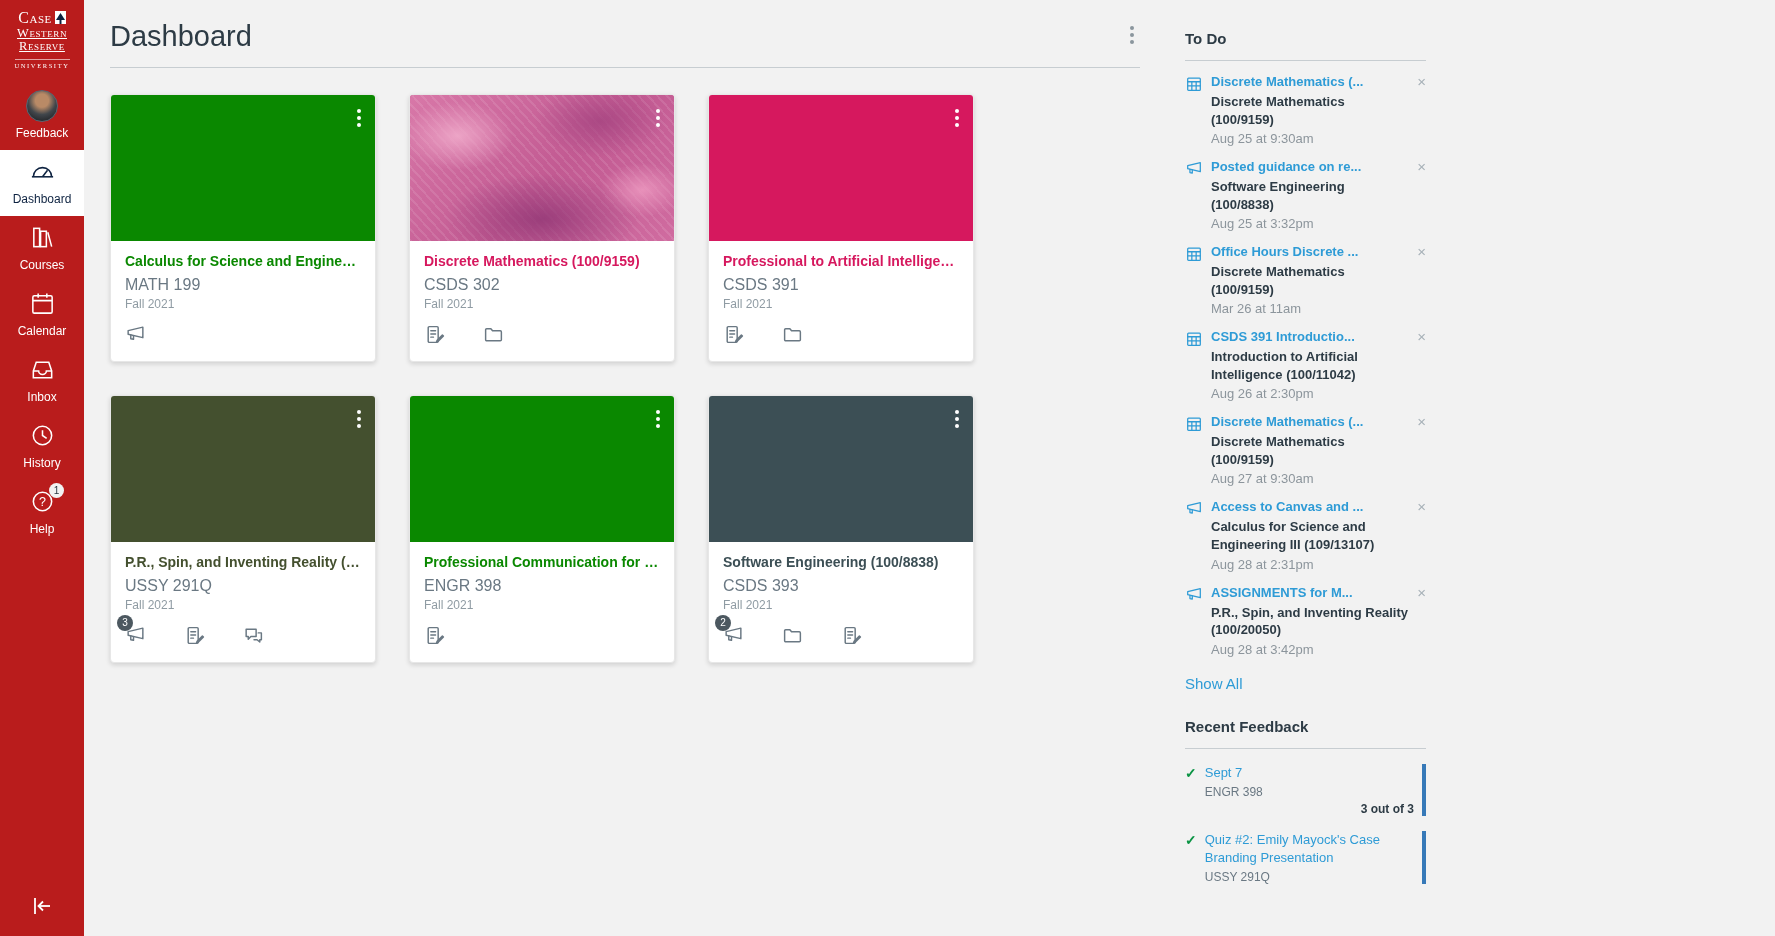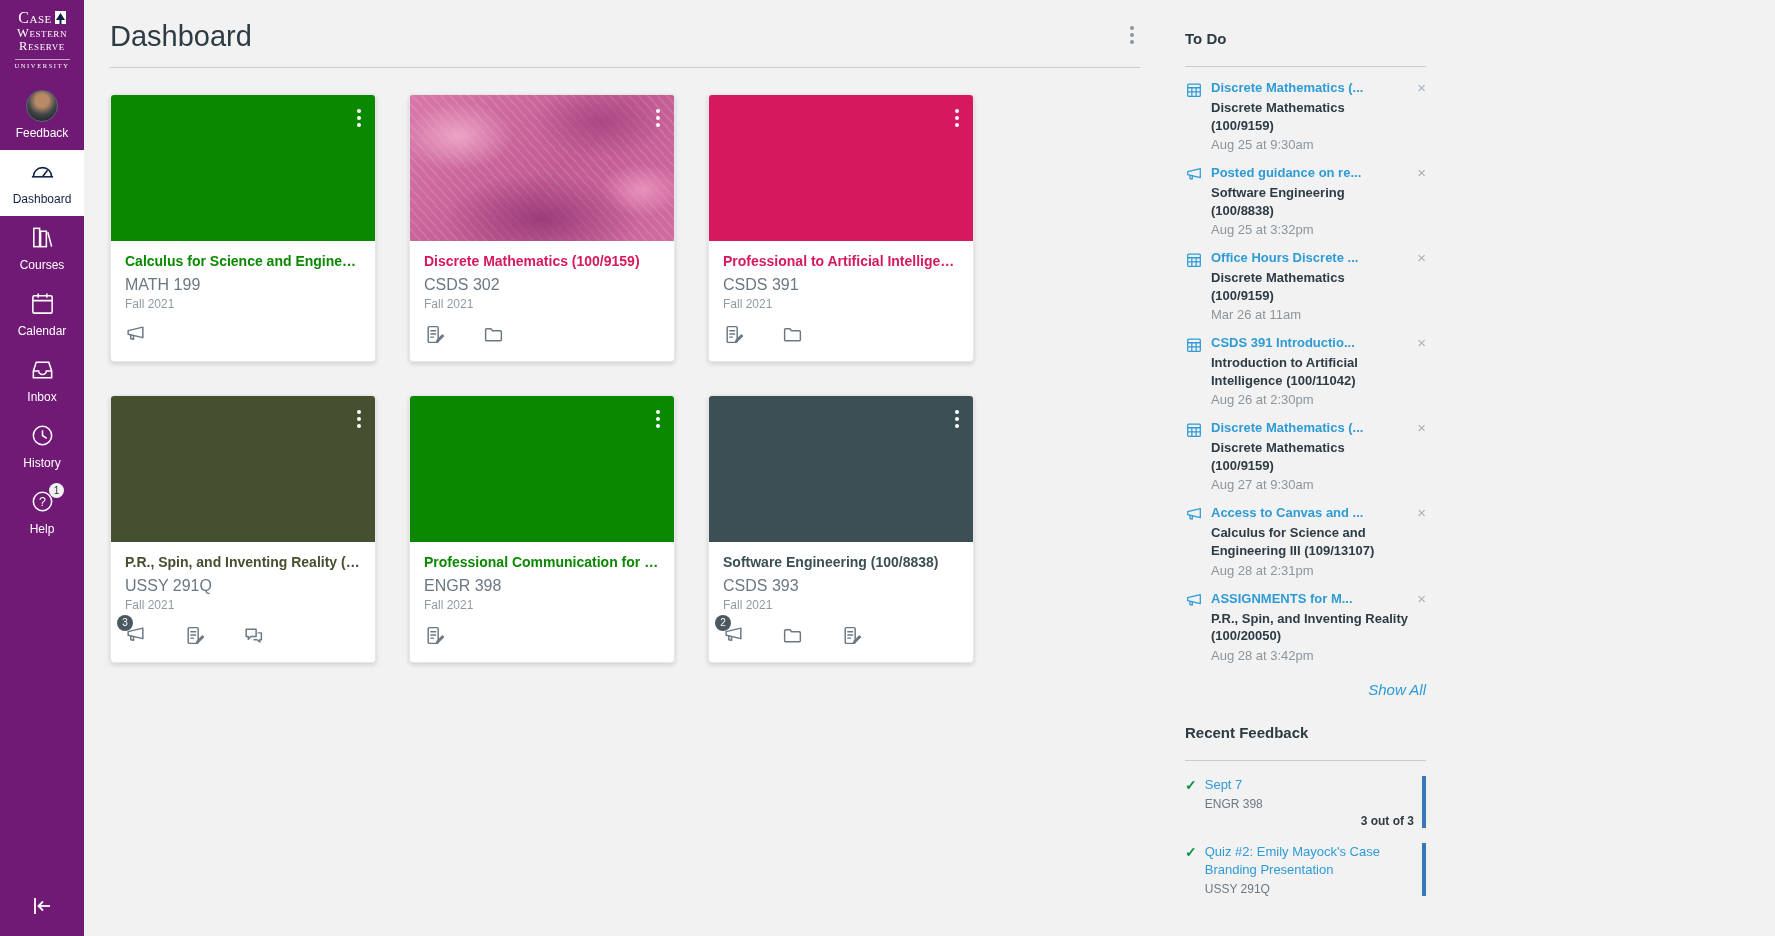--- a/index.html
+++ b/index.html
@@ -4,30 +4,30 @@
 <style>
   * { box-sizing: border-box; margin: 0; padding: 0; }
   html,body { width:1775px; height:936px; overflow:hidden; }
   body {
     font-family: "Liberation Sans", sans-serif;
     background:#f2f2f2; color:#2d3b45; position:relative;
   }
   
   .gnav {
     position:absolute; left:0; top:0; bottom:0; width:84px;
-    background:#701a75; color:#fff; display:flex; flex-direction:column; align-items:center;
+    background:#b91c1c; color:#fff; display:flex; flex-direction:column; align-items:center;
     z-index:10;
     justify-content:center;
   }
   .logo {
     width:100%; padding:9px 3px 10px; text-align:center; cursor:pointer;
     font-family:"Liberation Serif", serif; line-height:1.1; color:#fff;
   }
   .logo .l1 { font-size:16px; font-variant:small-caps; letter-spacing:.5px; display:flex; align-items:center; justify-content:center; gap:3px;}
-  .logo .l2, .logo .l3 { font-size:12.5px; font-variant:small-caps; letter-spacing:.6px; }
+  .logo .l2, .logo .l3 { font-size:12.5px; font-variant:small-caps; letter-spacing:.6px;text-decoration:underline; }
   .logo .sub { font-size:6.5px; letter-spacing:1.6px; margin-top:3px; text-transform:uppercase; border-top:1px solid rgba(255,255,255,.6); padding-top:2px; display:inline-block;}
   .tree-box { width:11px; height:13px; background:#fff; display:inline-flex; align-items:flex-end; justify-content:center; }
   .tree-box svg { display:block; }
   .gnav-item {
     width:100%; padding:8px 2px 10px; display:flex; flex-direction:column; align-items:center; gap:4px;
     font-size:12px; color:#fff; cursor:pointer; position:relative; text-align:center;
   }
   .gnav-item svg { width:27px; height:27px; stroke:currentColor; fill:none; stroke-width:1.6; }
   .gnav-item.active { background:#fff; color:#0d2240; }
   .avatar {
@@ -75,32 +75,32 @@
   .card-icons { display:flex; gap:38px; margin-top:13px; color:#6a7883; }
   .cicon { position:relative; cursor:pointer; }
   .cicon svg { width:21px; height:21px; stroke:currentColor; fill:none; stroke-width:1.4; stroke-linejoin:round; stroke-linecap:round; }
   .cicon-badge {
     position:absolute; top:-10px; left:-8px; min-width:16px; height:16px; border-radius:8px;
     background:#4c5860; color:#fff; font-size:10px; line-height:16px; text-align:center; padding:0 4px;
   }
 
   
   .side { position:absolute; left:1185px; top:0; width:241px; }
-  .side-h { font-size:15px; font-weight:bold; color:#2d3b45; padding-bottom:19px; border-bottom:1px solid #c7cdd1; }
+  .side-h { font-size:15px; font-weight:bold; color:#2d3b45; padding-bottom:13px; border-bottom:1px solid #c7cdd1; }
   .side-h.todo { margin-top:30px; }
   .side-h.fb { margin-top:26px; }
   .todo-item { display:flex; gap:8px; margin-top:13px; position:relative; padding-right:16px; }
   .todo-icn { flex:none; width:18px; color:#2e9bd6; margin-top:1px; }
   .todo-icn svg { width:18px; height:18px; stroke:currentColor; fill:none; stroke-width:1.4; stroke-linejoin:round; stroke-linecap:round; }
   .todo-body { flex:1; min-width:0; }
   .todo-title { display:block; color:#2e9bd6; font-size:13px; white-space:nowrap; overflow:hidden; text-overflow:ellipsis; cursor:pointer; text-decoration:none;font-weight:bold; }
   .todo-course { font-size:13px; font-weight:bold; color:#2d3b45; margin-top:4px; line-height:1.35; }
   .todo-date { font-size:13px; color:#8c959c; margin-top:3px; }
   .todo-x { position:absolute; right:0; top:0; color:#a7b1b8; font-size:15px; line-height:15px; cursor:pointer; }
-  .show-all { text-align:right; color:#2e9bd6; font-size:15px; margin:18px 0 4px; cursor:pointer;font-style:italic; }
+  .show-all { text-align:left; color:#2e9bd6; font-size:15px; margin:18px 0 4px; cursor:pointer; }
   .fb-item { display:flex; gap:8px; margin-top:15px; position:relative; padding-right:12px; }
   .fb-check { color:#0b9444; font-size:14px; font-weight:bold; flex:none; margin-top:1px; }
   .fb-body { flex:1; min-width:0; }
   .fb-title { display:block; color:#2e9bd6; font-size:13px; line-height:1.35; cursor:pointer; text-decoration:none; }
   .fb-course { font-size:12px; color:#6a7883; margin-top:4px; }
   .fb-score { font-size:12px; font-weight:bold; color:#2d3b45; margin-top:3px;text-align:right; }
   .fb-score:empty { display:none; }
   .fb-bar { position:absolute; right:0; top:0; bottom:0; width:4px; background:#3779b8; }
 </style>
 </head>

